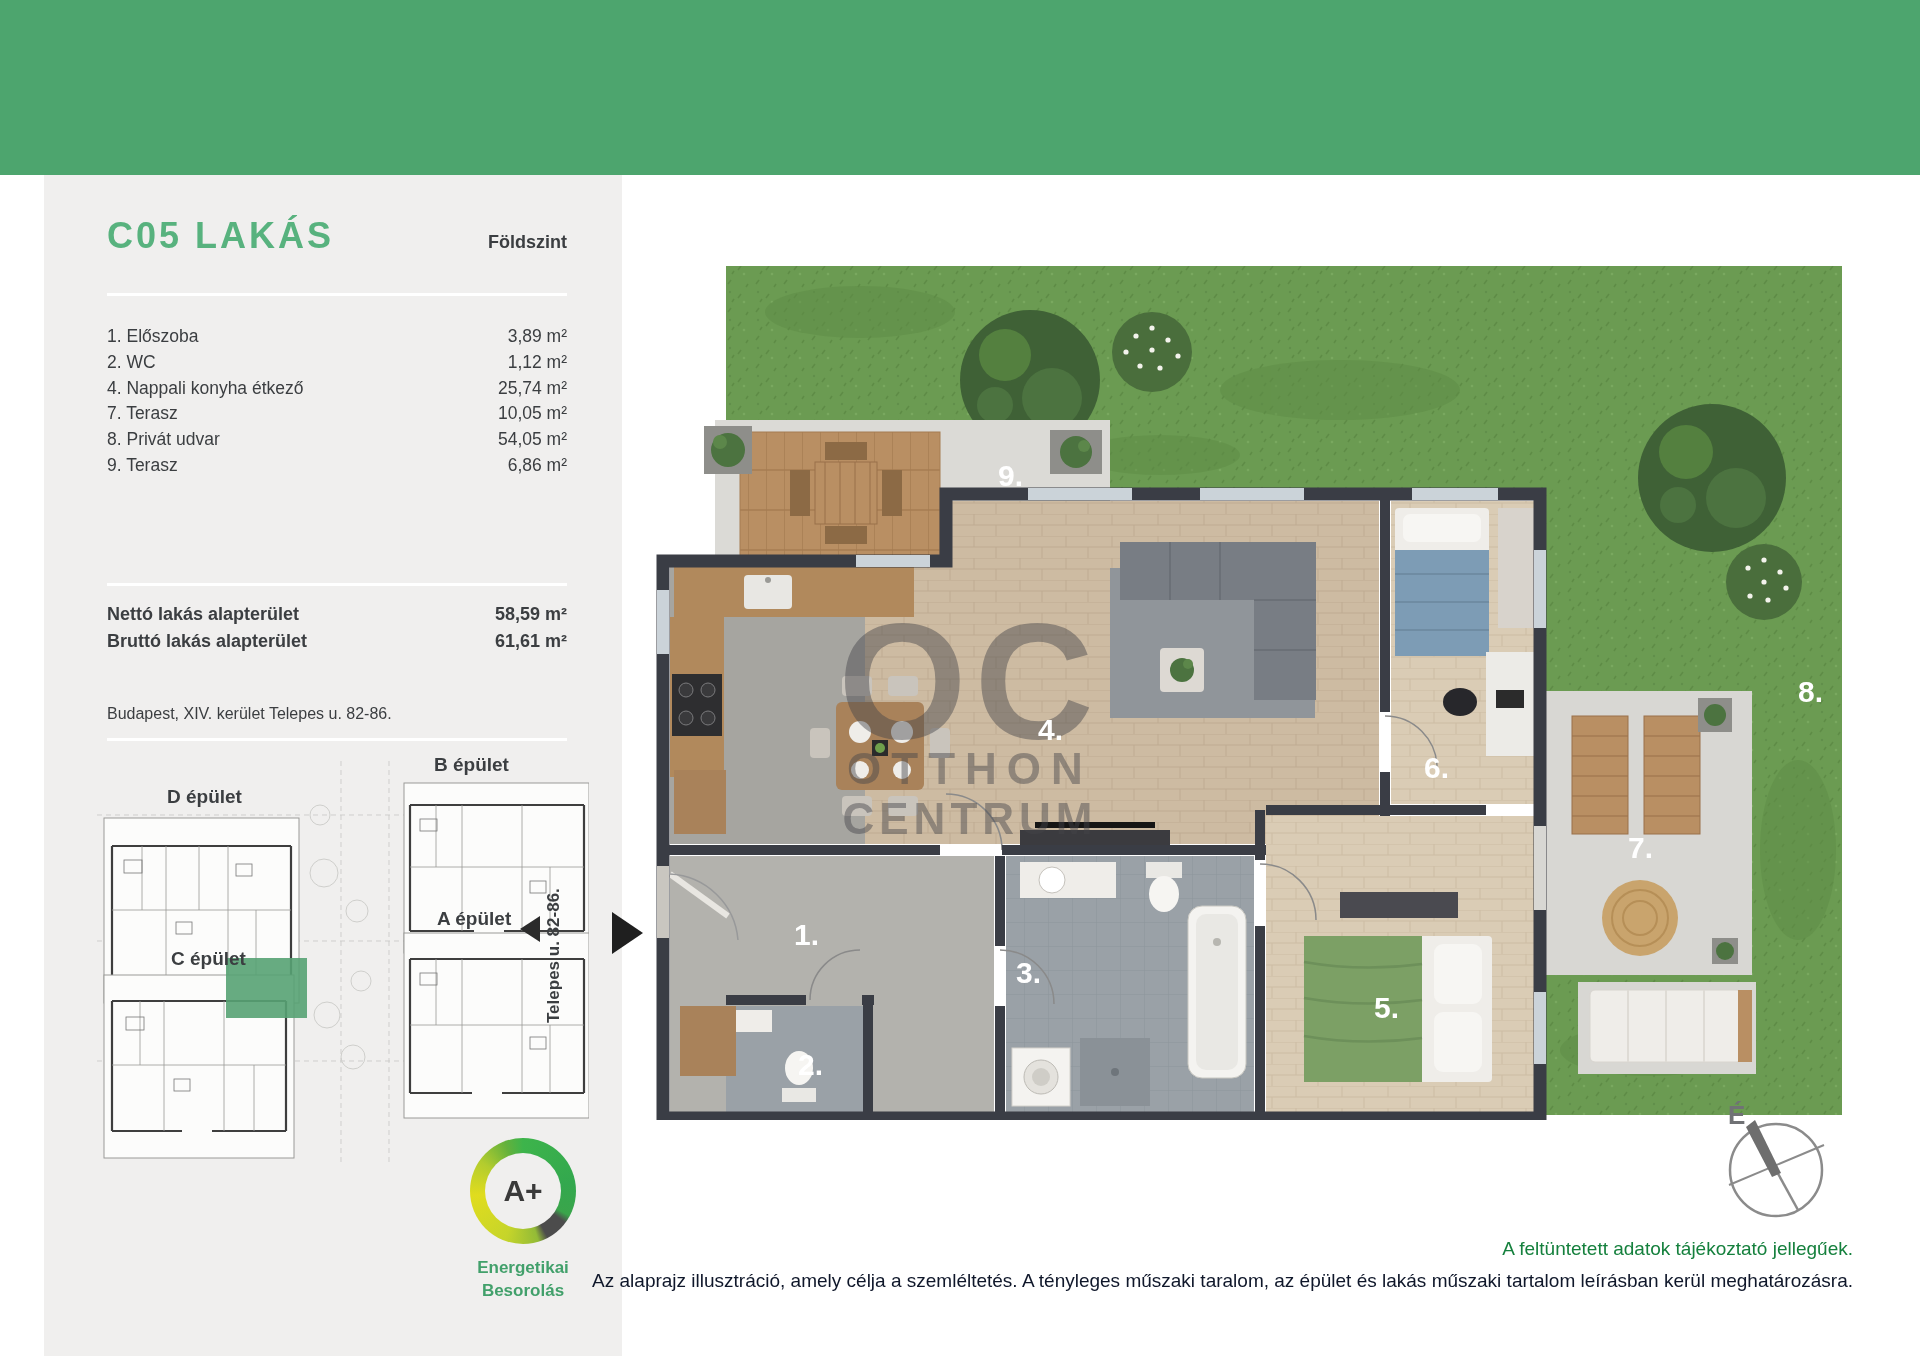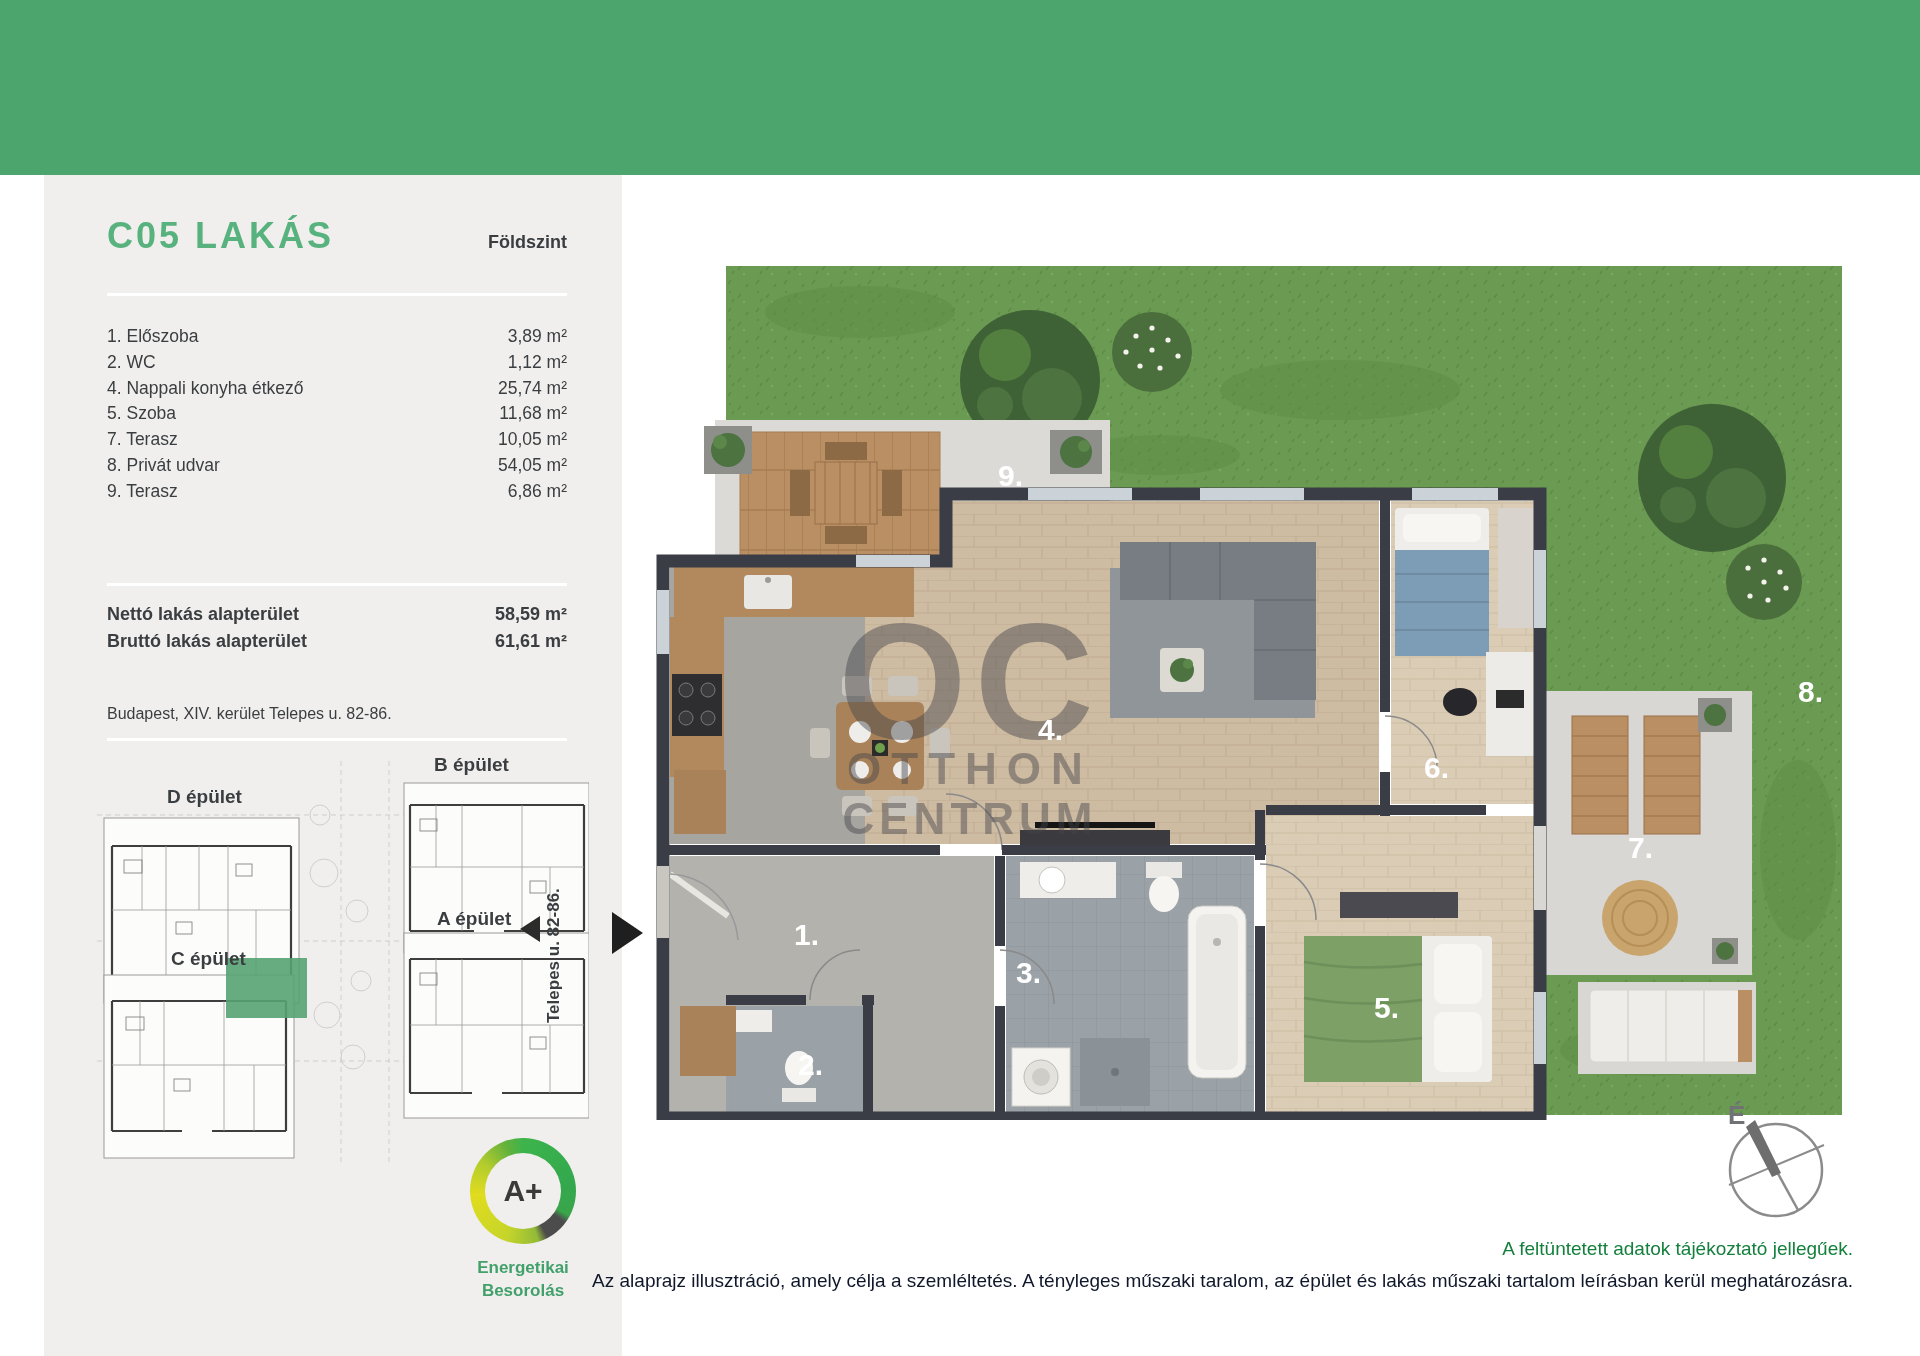--- a/index.html
+++ b/index.html
@@ -55,24 +55,20 @@
         </div>
       <div class="room-row">
           <span>2. WC</span>
           <span>1,12 m²</span>
         </div>
       <div class="room-row">
           <span>4. Nappali konyha étkező</span>
           <span>25,74 m²</span>
         </div>
       <div class="room-row">
-          <span>5. Szoba</span>
-          <span>11,68 m²</span>
-        </div>
-      <div class="room-row">
           <span>7. Terasz</span>
           <span>10,05 m²</span>
         </div>
       <div class="room-row">
           <span>8. Privát udvar</span>
           <span>54,05 m²</span>
         </div>
       <div class="room-row">
           <span>9. Terasz</span>
           <span>6,86 m²</span>

